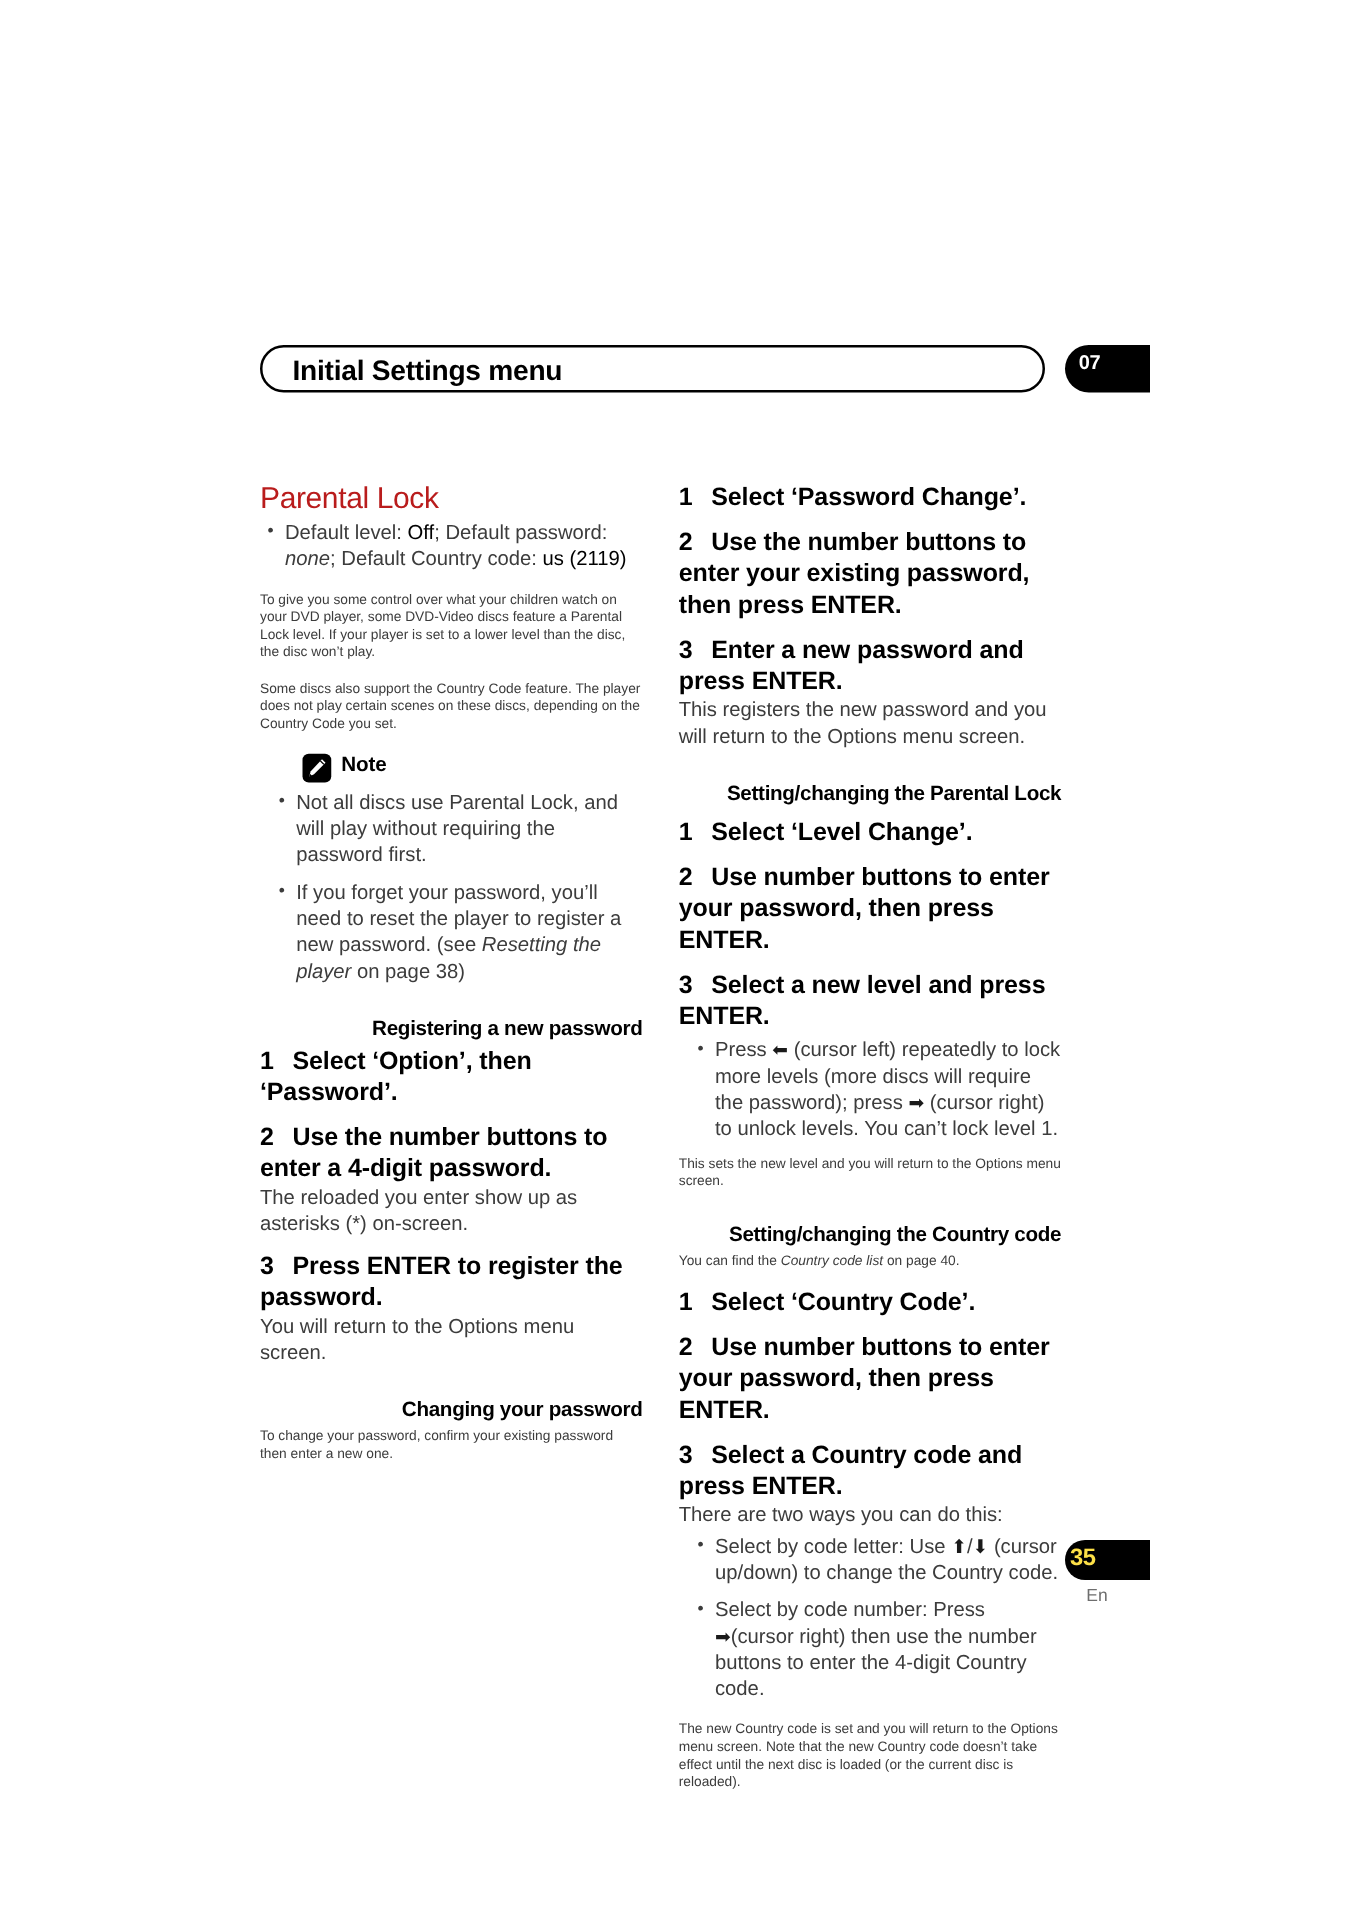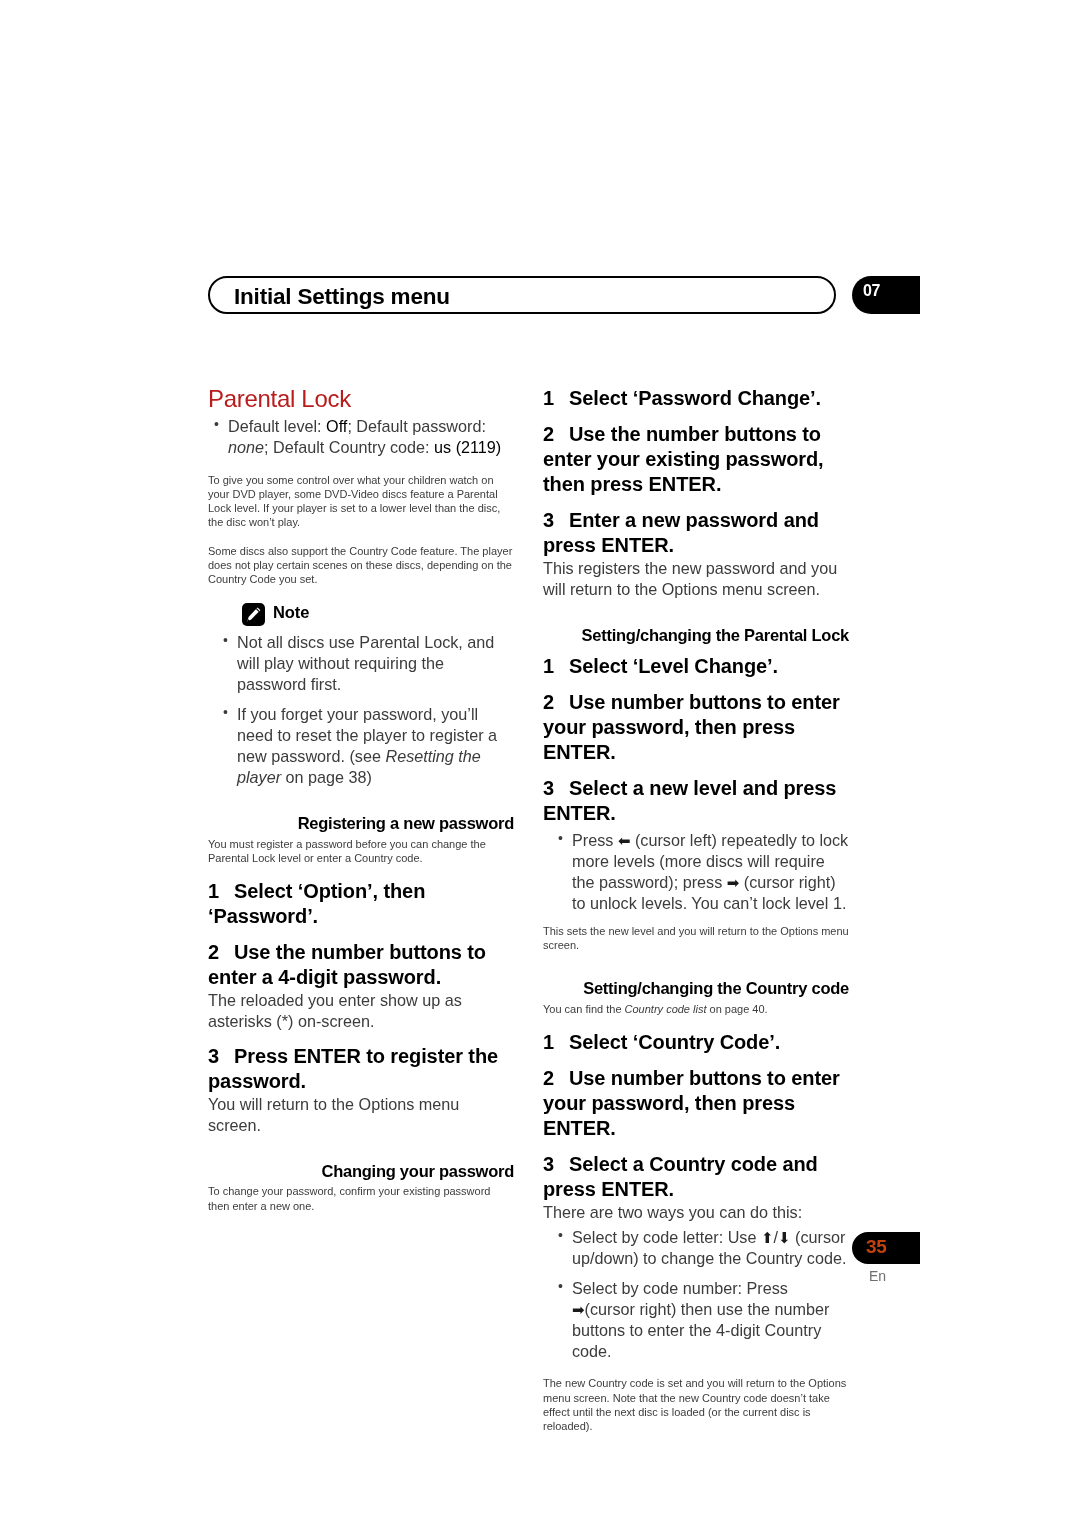--- a/index.html
+++ b/index.html
@@ -186,25 +186,25 @@
     left: 852px;
     top: 1232px;
     width: 68px;
     height: 32px;
     background: #000000;
     border-top-left-radius: 16px;
     border-bottom-left-radius: 16px;
   }
   .page-badge span {
     position: absolute;
-    left: 14px;
+    left: 4px;
     top: 4px;
     font-size: 19px;
     font-weight: bold;
-    color: #c2410c;
+    color: #fde047;
     letter-spacing: -0.3px;
   }
   .page-lang {
     position: absolute;
     left: 869px;
     top: 1268px;
     font-size: 14px;
     color: #6e6e6e;
   }
 </style>
@@ -243,21 +243,20 @@
       </span>
       <span class="note-label">Note</span>
     </div>
     <ul class="bullets inset">
       <li>Not all discs use Parental Lock, and will play without requiring the password first.</li>
       <li><span>If you forget your password, you’ll need to reset the player to register a new password. (see </span><i>Resetting the player</i><span> on page 38)</span></li>
     </ul>
   </div>
 
   <h2 class="sub spaced">Registering a new password</h2>
-  <p class="body">You must register a password before you can change the Parental Lock level or enter a Country code.</p>
 
   <div class="step">
     <span class="step-head"><span class="step-num">1</span><span>Select ‘Option’, then ‘Password’.</span></span>
   </div>
 
   <div class="step">
     <span class="step-head"><span class="step-num">2</span><span>Use the number buttons to enter a 4-digit password.</span></span>
     <p class="step-body">The reloaded you enter show up as asterisks (*) on-screen.</p>
   </div>
 

